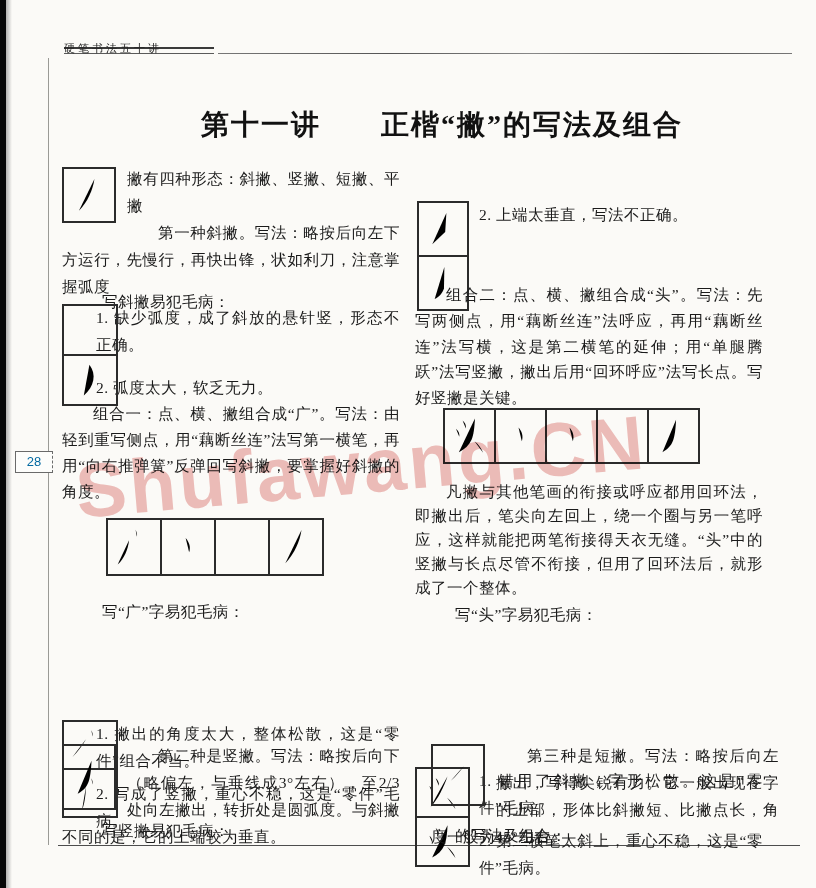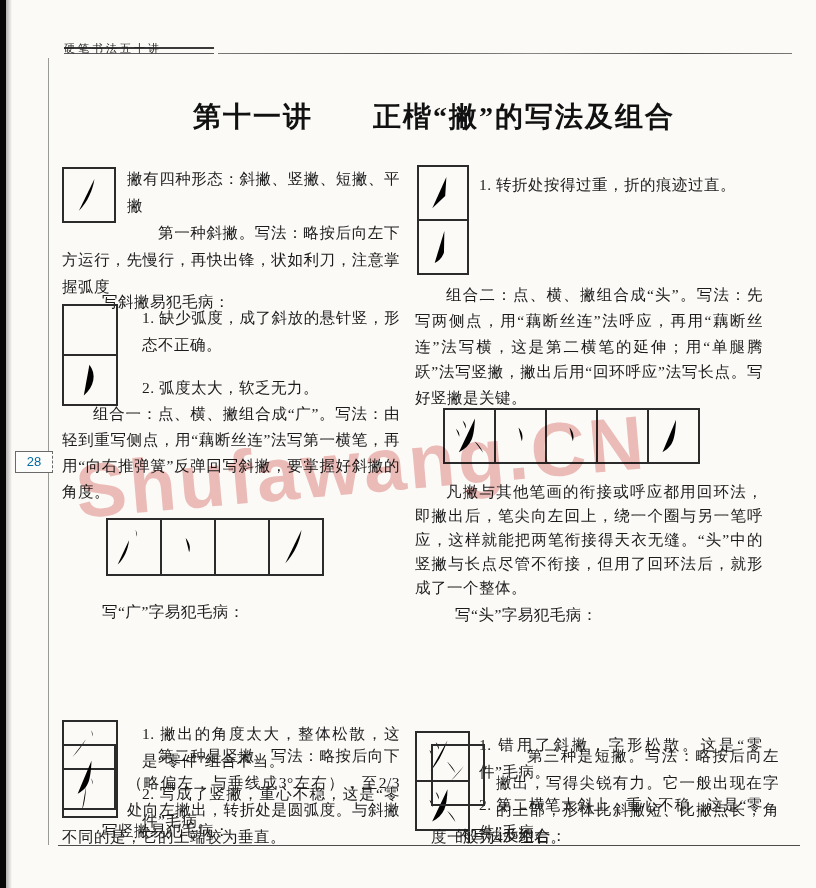--- a/index.html
+++ b/index.html
@@ -44,21 +44,21 @@
     display:flex;align-items:center;justify-content:center;flex:0 0 auto;}
   .sbox svg{width:84%;height:84%;display:block;}
   .fbox{float:left;margin:2px 11px 4px 0;}
   .srow{display:flex;}
   .srow .sbox + .sbox{margin-left:-2px;}
   .sstack{position:absolute;left:0;top:0;}
   .sstack .sbox + .sbox{margin-top:-2px;}
   .mblock{position:relative;}
   .mblock .mtexts{text-align:justify;}
   
-  .l-texts{margin-left:80px;}
+  .l-texts{margin-left:34px;}
   .r-texts{margin-left:64px;}
   .mt16{margin-top:16px;}
   .mt36{margin-top:36px;}
   .mt6{margin-top:6px;}
 </style>
 </head>
 <body>
 
 <svg width="0" height="0" style="position:absolute" aria-hidden="true">
   <defs>
@@ -130,21 +130,21 @@
 
 <div class="edge-left"></div>
 <div class="edge-left-fade"></div>
 <div class="vrule"></div>
 <div class="hrule-short-a"></div>
 <div class="hrule-short-b"></div>
 <div class="hrule-long"></div>
 <div class="hrule-bottom"></div>
 
 <div class="book-header">硬笔书法五十讲</div>
-<h1 class="main-title" style="margin:8px">第十一讲　　正楷“撇”的写法及组合</h1>
+<h1 class="main-title" style="margin:16px">第十一讲　　正楷“撇”的写法及组合</h1>
 <div class="page-num">28</div>
 <div class="watermark">Shufawang.CN</div>
 
 <div class="col" style="left:62px;top:0;width:338px;height:888px;">
 
   <div class="sec sub-title" style="left:0;top:288px;width:338px;">写斜撇易犯毛病：</div>
 
   <div class="sec" style="left:0;top:165px;width:338px;">
     <div class="sbox fbox" style="width:54px;height:56px;">
       <svg class="glyph" viewBox="0 0 100 100">
@@ -241,21 +241,21 @@
             <use href="#g-pie-vert-heavy"></use>
           </svg>
       </div>
       <div class="sbox" style="width:52px;height:56px;">
         <svg class="glyph" viewBox="0 0 100 100">
             <use href="#g-pie-vert-straight"></use>
           </svg>
       </div>
     </div>
     <div class="mtexts r-texts">
-      <div style="padding-top:6px;">1. 转折处按得过重，折的痕迹过直。</div>
+      <div class="mt36">2. 上端太垂直，写法不正确。</div>
     </div>
   </div>
 
   <div class="sec para indent" style="left:0;top:282px;width:348px;line-height:25.8px;">组合二：点、横、撇组合成“头”。写法：先写两侧点，用“藕断丝连”法呼应，再用“藕断丝连”法写横，这是第二横笔的延伸；用“单腿腾跃”法写竖撇，撇出后用“回环呼应”法写长点。写好竖撇是关键。</div>
 
   <div class="sec srow" style="left:28px;top:408px;">
     <div class="sbox" style="width:53px;height:56px;">
       <svg class="glyph" viewBox="0 0 100 100">
           <use href="#g-tou"></use>
         </svg>

